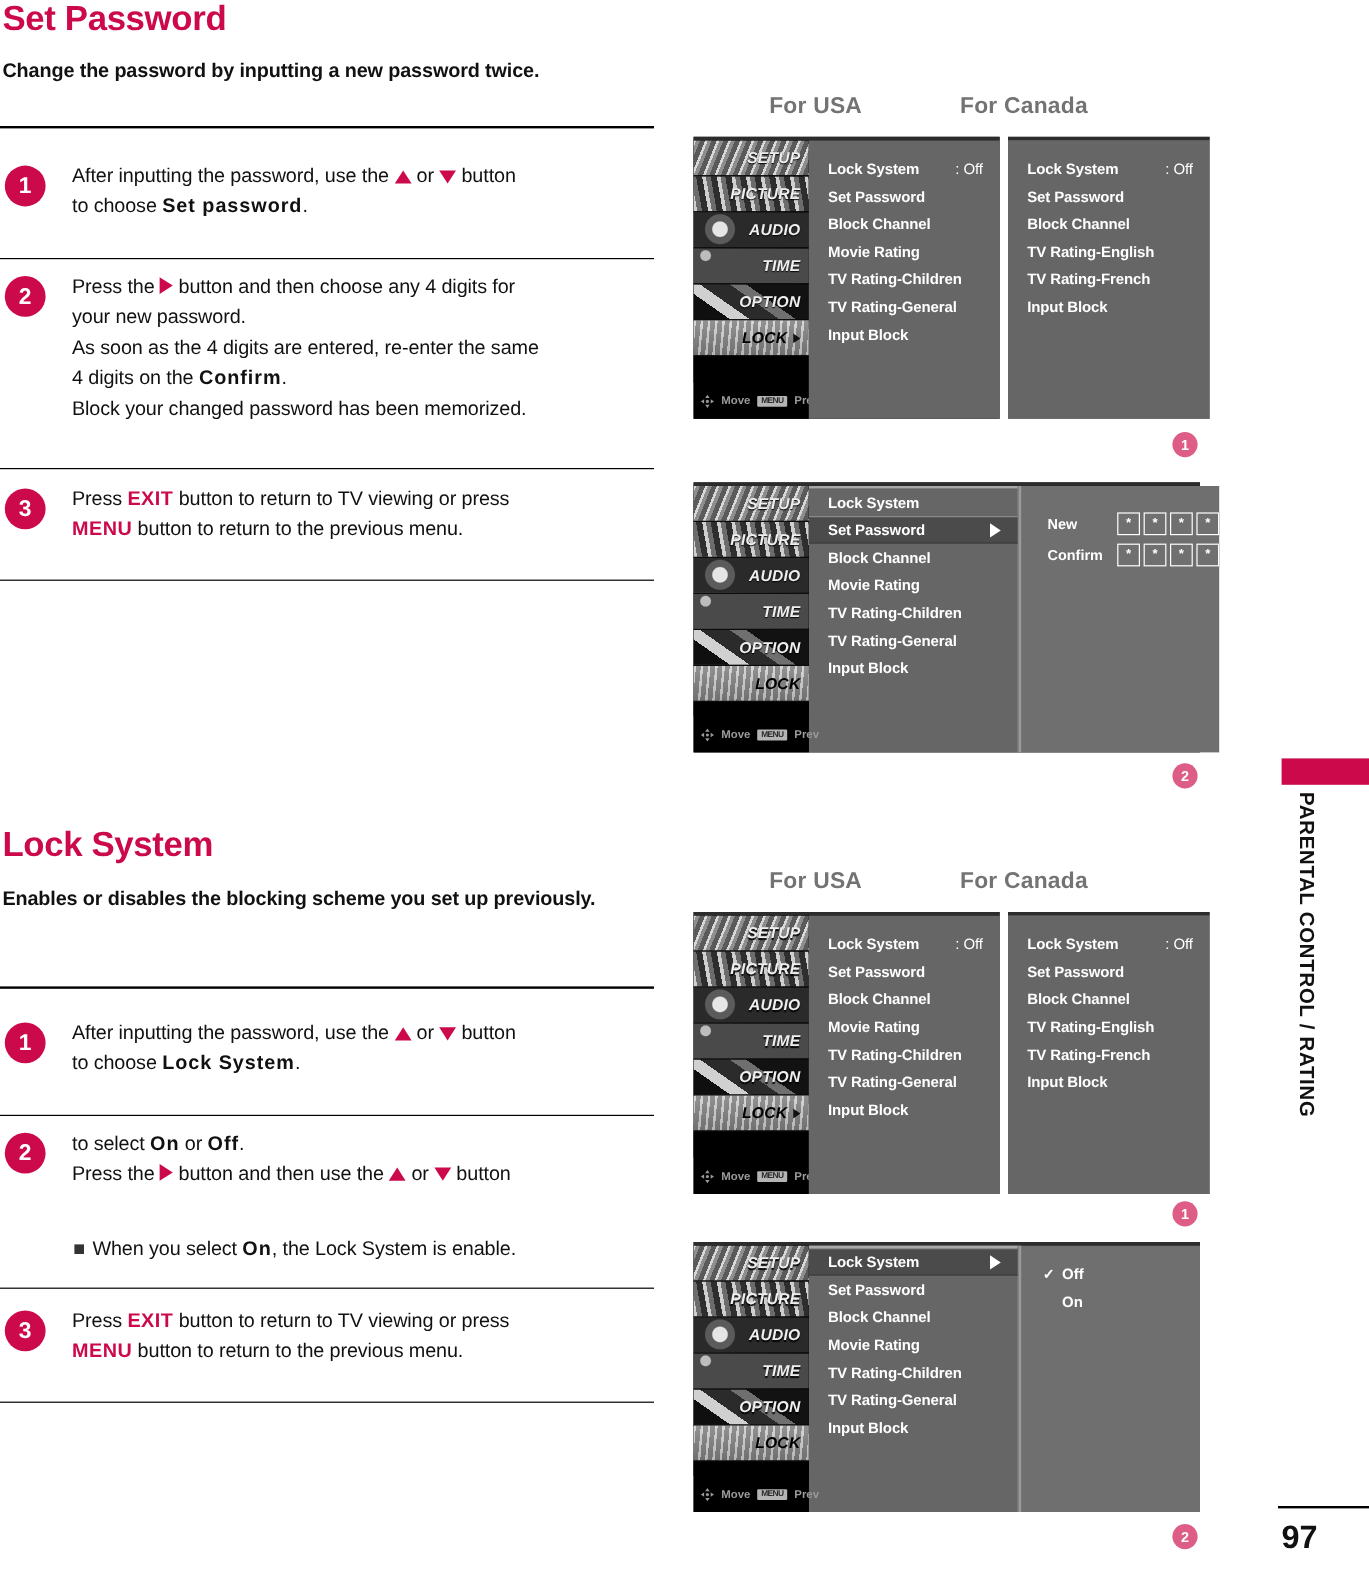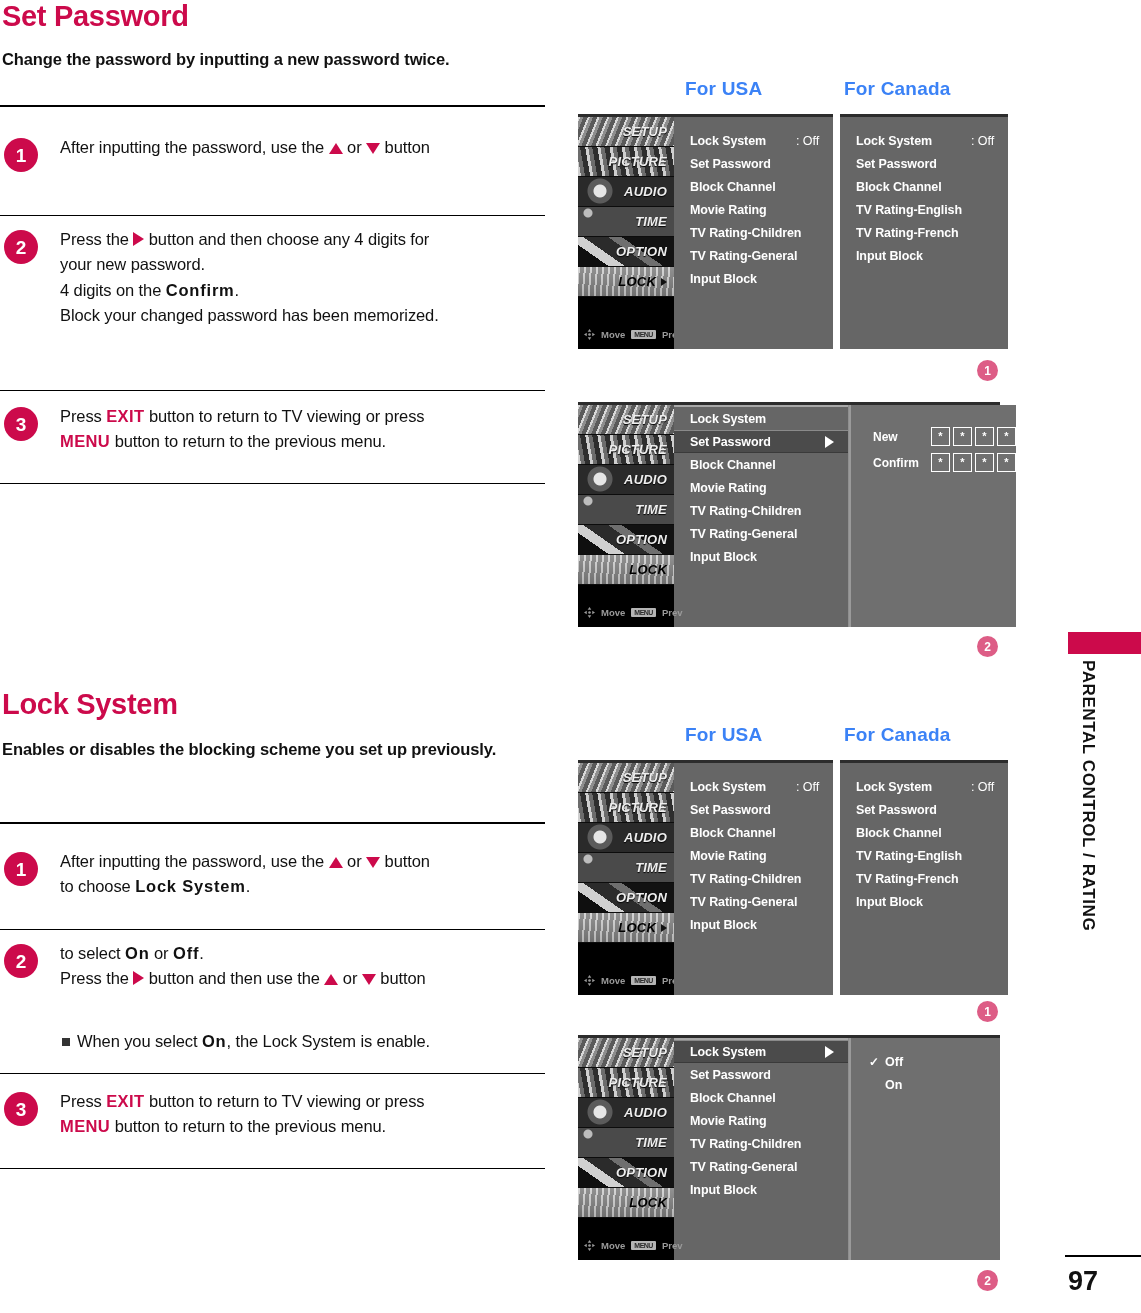--- a/index.html
+++ b/index.html
@@ -121,22 +121,21 @@
   }
   .region-labels {
     position: relative;
     height: 30px;
   }
   .region-label {
     position: absolute;
     font-size: 19px;
     font-weight: bold;
     letter-spacing: 0.2px;
-    color: #3b82f6;
-    margin-left: 44px;
+    color: #737373;
   }
 
   .osd {
     position: relative;
     background: #000000;
     display: flex;
     border-top: 3px solid #2c2c2c;
   }
   .osd-sidebar {
     width: 96px;
@@ -387,29 +386,31 @@
 
     <div style="position:absolute;left:0;top:0;width:546px;">
       <div class="section-title" style="position:absolute;left:2px;top:2px;">Set Password</div>
       <div class="section-sub" style="position:absolute;left:2px;top:50px;width:544px;">Change the password by inputting a new password twice.</div>
       <div class="rule" style="position:absolute;left:0;top:105px;width:545px;"></div>
 
       <div class="step" style="position:absolute;left:0;top:136px;width:545px;">
         <div class="step-badge">1</div>
         <div class="step-text">
             <p><span>After inputting the password, use the </span><span class="tri-up"></span><span> or </span><span class="tri-down"></span><span> button</span></p>
+            <p><span>to choose </span><span class="spaced">Set password</span><span>.</span></p>
           </div>
       </div>
       <div class="rule-thin" style="position:absolute;left:0;top:215px;width:545px;"></div>
 
       <div class="step" style="position:absolute;left:0;top:228px;width:545px;">
         <div class="step-badge">2</div>
         <div class="step-text">
             <p><span>Press the </span><span class="tri-right"></span><span> button and then choose any 4 digits for</span></p>
             <p><span>your new password.</span></p>
+            <p><span>As soon as the 4 digits are entered, re-enter the same</span></p>
             <p><span>4 digits on the </span><span class="spaced">Confirm</span><span>.</span></p>
             <p><span>Block your changed password has been memorized.</span></p>
           </div>
       </div>
       <div class="rule-thin" style="position:absolute;left:0;top:390px;width:545px;"></div>
 
       <div class="step" style="position:absolute;left:0;top:405px;width:545px;">
         <div class="step-badge">3</div>
         <div class="step-text">
             <p><span>Press </span><span class="pink">EXIT</span><span> button to return to TV viewing or press</span></p>

